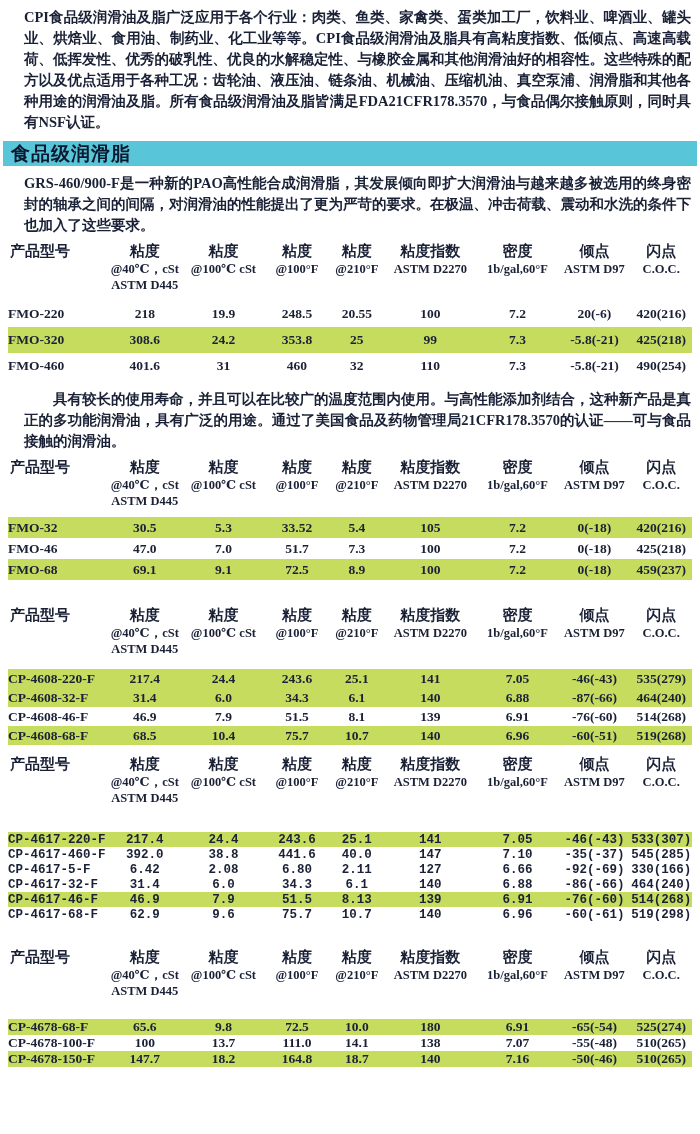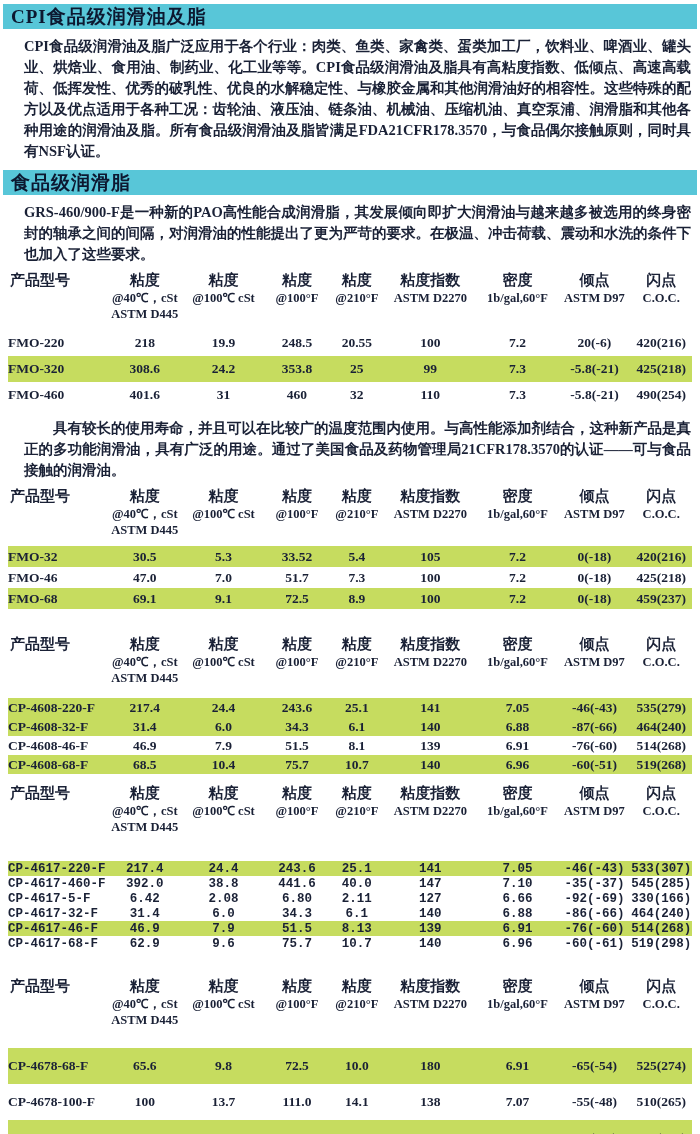--- a/index.html
+++ b/index.html
@@ -31,21 +31,21 @@
     font-size:14.5px;font-weight:bold;
     line-height:21px;text-align:justify;
     color:var(--text);
   }
   p.para.indent{text-indent:2em;margin-top:10px;}
   .tbl-host{margin:6px 8px 0 8px;}
   .tbl-host.gap-md{margin-top:10px;}
   .tbl-host.gap-lg{margin-top:26px;}
   table.spec{width:100%;border-collapse:collapse;table-layout:fixed;}
   table.spec th,table.spec td{font-weight:bold;color:var(--text);padding:0;}
-  table.spec th{vertical-align:top;text-align:center;font-family:Liberation Serif, serif;}
+  table.spec th{vertical-align:top;text-align:center;}
   table.spec th:first-child{text-align:left;padding-left:2px;}
   table.spec th:nth-child(1),table.spec td:nth-child(1){width:14.5%;}
   table.spec th:nth-child(2),table.spec td:nth-child(2){width:11%;}
   table.spec th:nth-child(3),table.spec td:nth-child(3){width:12%;}
   table.spec th:nth-child(4),table.spec td:nth-child(4){width:9.5%;}
   table.spec th:nth-child(5),table.spec td:nth-child(5){width:8%;}
   table.spec th:nth-child(6),table.spec td:nth-child(6){width:13.5%;}
   table.spec th:nth-child(7),table.spec td:nth-child(7){width:12%;}
   table.spec th:nth-child(8),table.spec td:nth-child(8){width:10.5%;}
   table.spec th:nth-child(9),table.spec td:nth-child(9){width:9%;}
@@ -53,33 +53,32 @@
   .h2,.h3{font-size:12.5px;line-height:16px;}
   td.prod{text-align:left;padding-left:2px;font-size:13.5px;}
   td.val{text-align:center;font-size:13.5px;}
   tr.hl td{background:var(--highlight-row);}
   tr.spacer td{background:transparent !important;}
   .dt-0 tbody td{height:26px;}
   .dt-1 tbody td{height:21px;}
   .dt-2 tbody td{height:19px;}
   .dt-3 tbody td{height:15px;}
   .dt-3 tbody td.prod,.dt-3 tbody td.val{font-size:12.5px;font-family:Liberation Mono, monospace;}
-  .dt-4 tbody td{height:36px;}
+  .dt-4 tbody td{height:16px;}
   .dt-0 tr.spacer td{height:8px;}
   .dt-1 tr.spacer td{height:8px;}
   .dt-2 tr.spacer td{height:12px;}
   .dt-3 tr.spacer td{height:26px;}
   .dt-4 tr.spacer td{height:20px;}
 </style>
 </head>
 <body>
 
 <div class="page">
 
-  <div class="banner">CPI食品级润滑油及脂</div>
 
   <p class="para">CPI食品级润滑油及脂广泛应用于各个行业：肉类、鱼类、家禽类、蛋类加工厂，饮料业、啤酒业、罐头业、烘焙业、食用油、制药业、化工业等等。CPI食品级润滑油及脂具有高粘度指数、低倾点、高速高载荷、低挥发性、优秀的破乳性、优良的水解稳定性、与橡胶金属和其他润滑油好的相容性。这些特殊的配方以及优点适用于各种工况：齿轮油、液压油、链条油、机械油、压缩机油、真空泵浦、润滑脂和其他各种用途的润滑油及脂。所有食品级润滑油及脂皆满足FDA21CFR178.3570，与食品偶尔接触原则，同时具有NSF认证。</p>
 
   <div class="banner second">食品级润滑脂</div>
 
   <p class="para">GRS-460/900-F是一种新的PAO高性能合成润滑脂，其发展倾向即扩大润滑油与越来越多被选用的终身密封的轴承之间的间隔，对润滑油的性能提出了更为严苛的要求。在极温、冲击荷载、震动和水洗的条件下也加入了这些要求。</p>
 
   <div class="tbl-host dt-0">
       <table class="spec">
         <thead>

